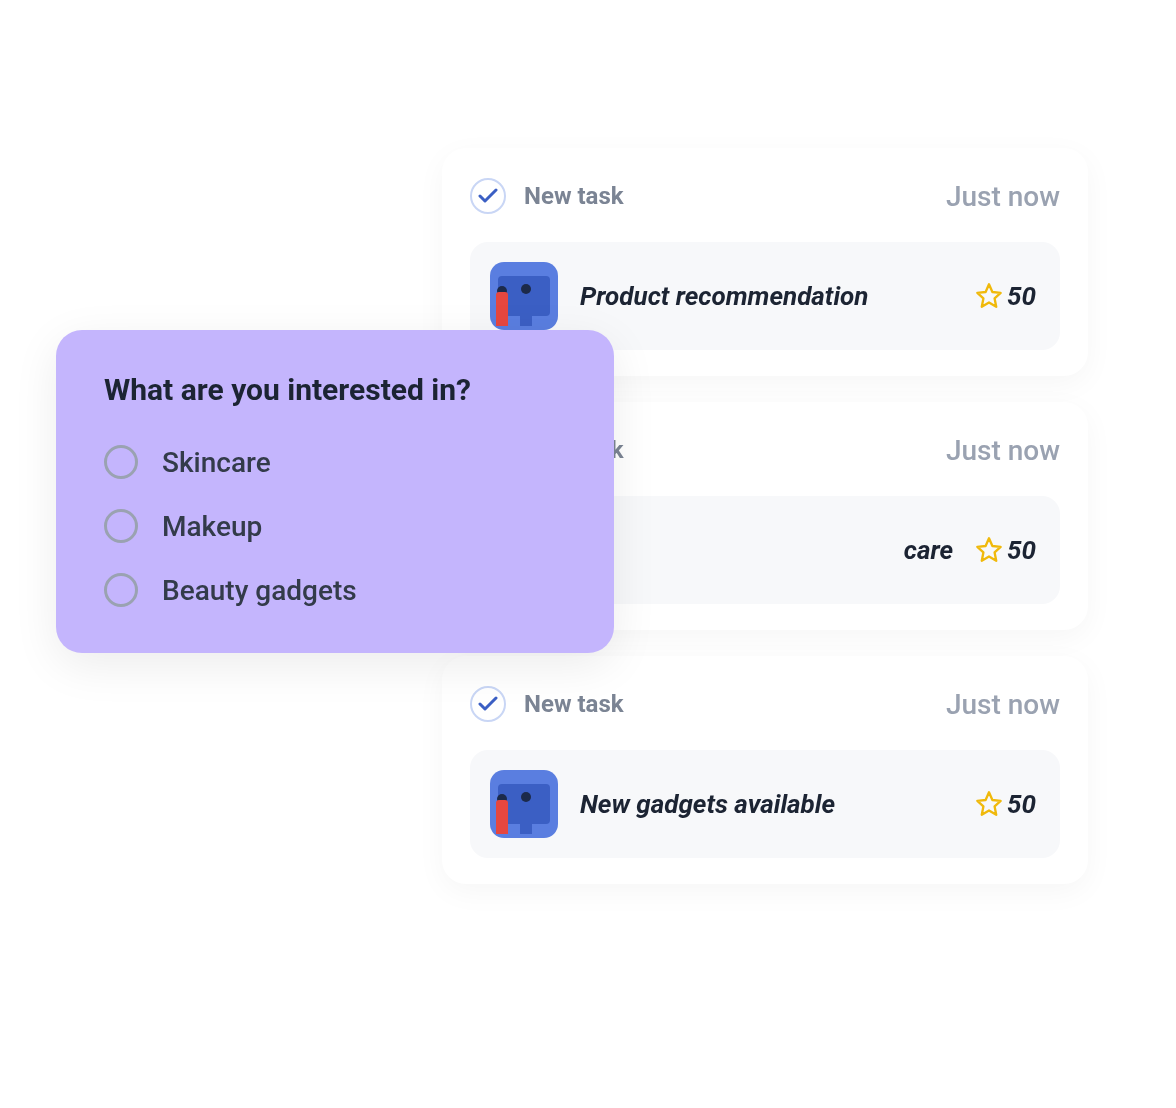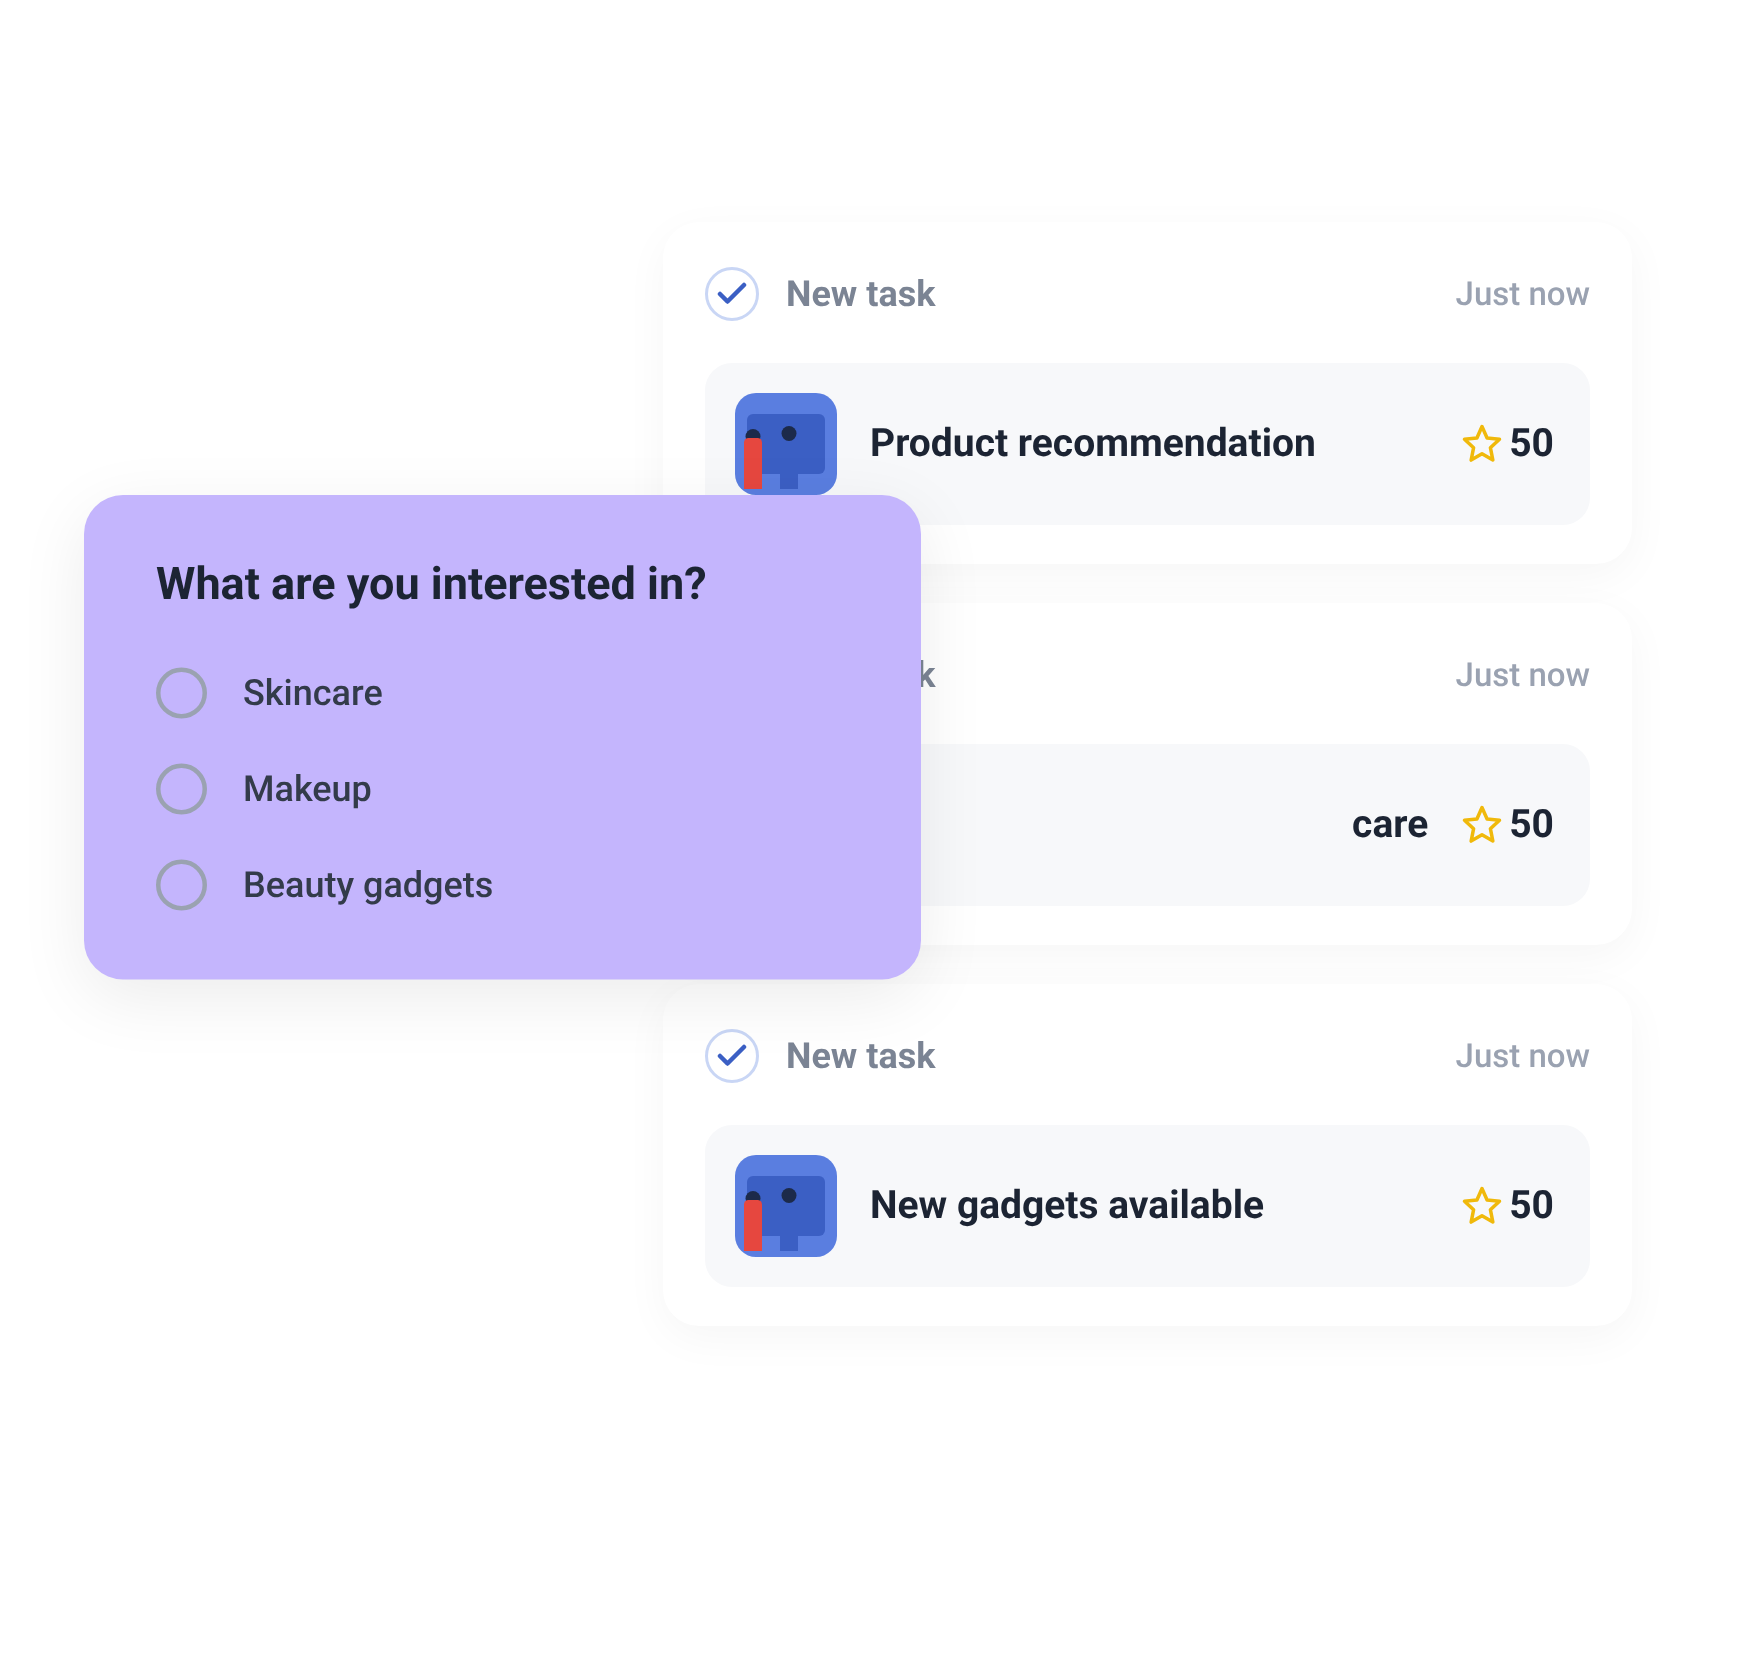--- a/index.html
+++ b/index.html
@@ -48,31 +48,32 @@
       align-items: center;
       justify-content: center;
     }
     .check-icon svg { display: block; }
     .header-label {
       font-size: 24px;
       font-weight: 700;
       color: #7b8494;
     }
     .header-time {
-      font-size: 22px;
+      font-size: 28px;
       font-weight: 500;
       color: #9aa2b1;
     }
     .task-inner {
       background: #f7f8fa;
       border-radius: 18px;
       padding: 20px 24px 20px 20px;
       display: flex;
       align-items: center;
       gap: 22px;
+      font-style: italic;
     }
     .task-thumb {
       width: 68px;
       height: 68px;
       border-radius: 14px;
       background: #5a7ee0;
       flex-shrink: 0;
       position: relative;
       overflow: hidden;
     }
@@ -176,21 +177,21 @@
       cursor: pointer;
     }
     .radio-outer {
       width: 34px;
       height: 34px;
       border: 3px solid #9aa2b1;
       border-radius: 50%;
       flex-shrink: 0;
     }
     .option-label {
-      font-size: 24px;
+      font-size: 28px;
       font-weight: 500;
       color: #333b4a;
     }
   </style>
 </head>
 <body>
 
 <div class="task-cards">
 
   <div class="task-card">

